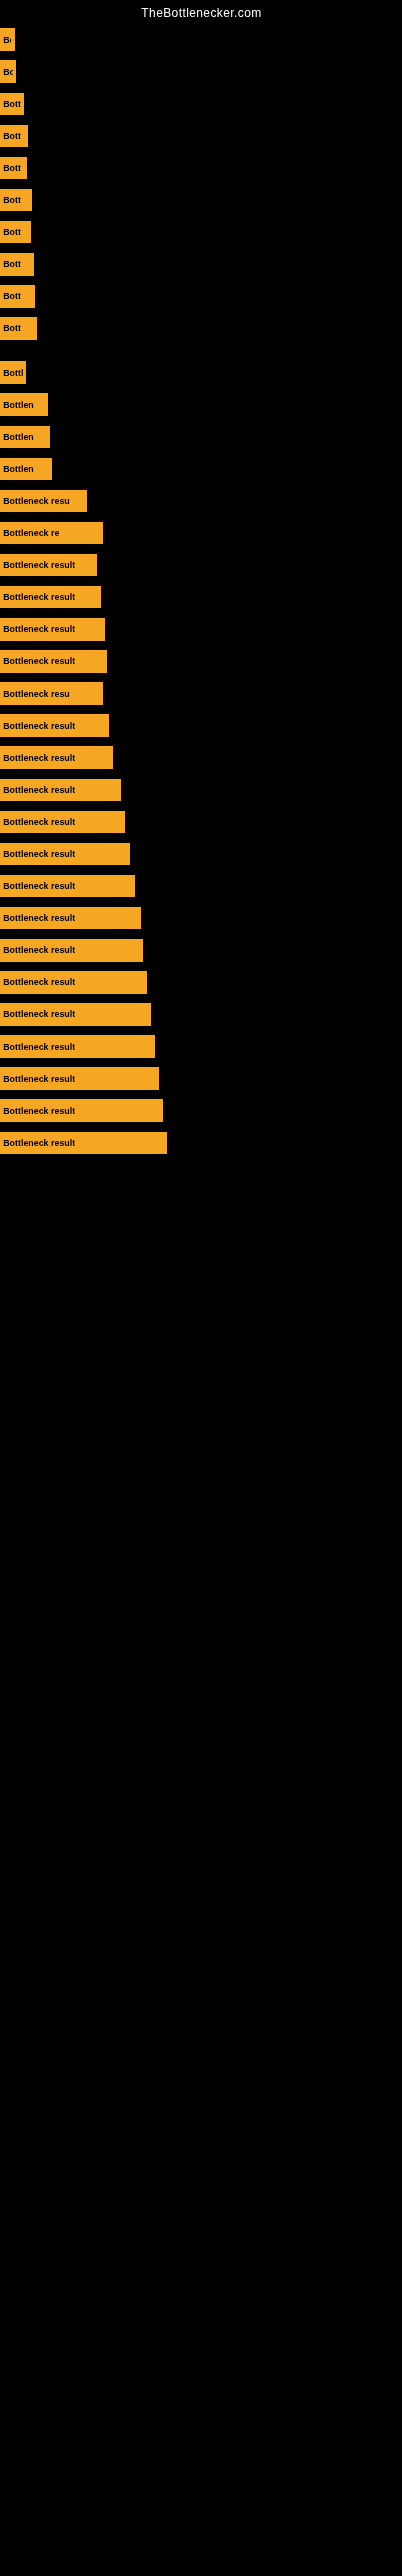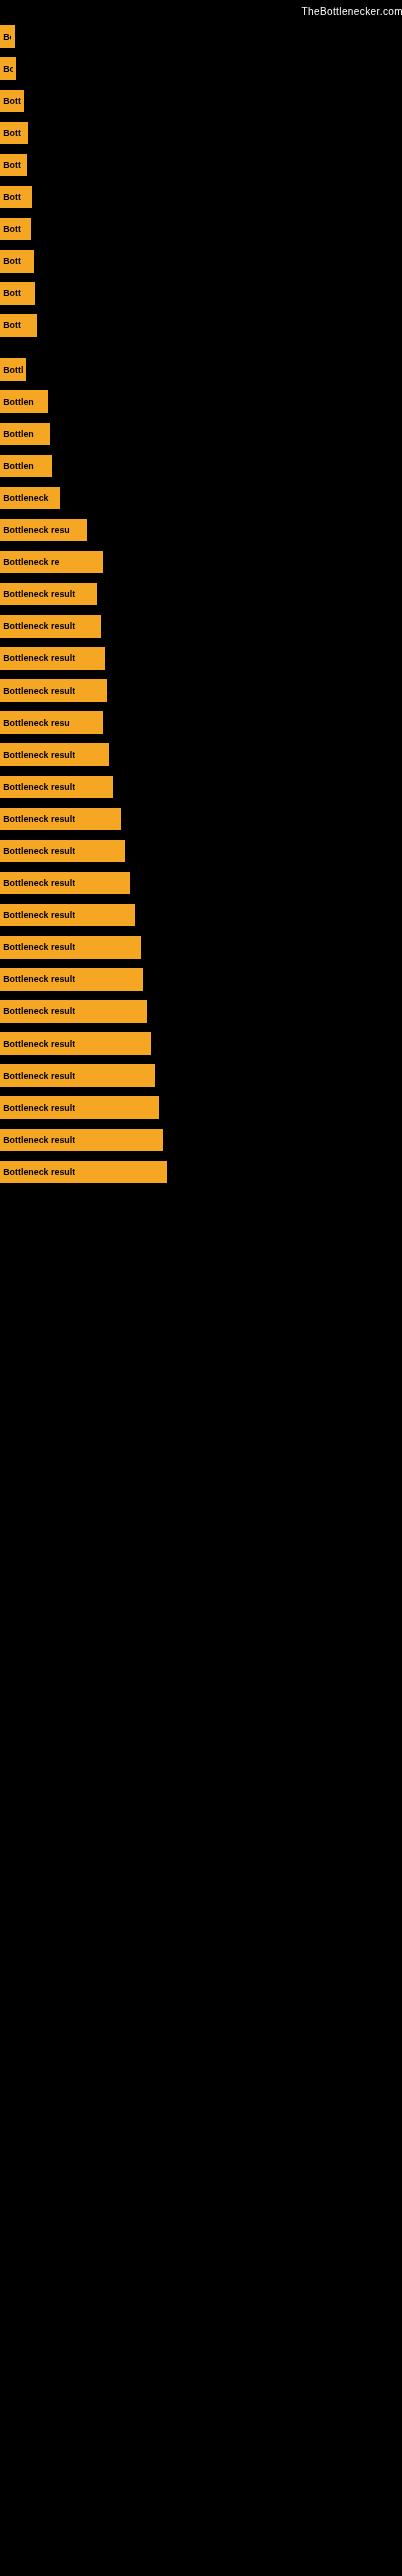--- a/index.html
+++ b/index.html
@@ -9,22 +9,22 @@
     }
     body {
       background-color: #000;
       width: 403px;
       min-height: 2576px;
       font-family: Arial, sans-serif;
       position: relative;
     }
     .site-title {
       color: #fff;
-      font-size: 10px;
-      text-align: right;
+      font-size: 12px;
+      text-align: center;
       padding: 6.4px 0 3.2px 0;
       letter-spacing: 0.4px;
     }
     .bar-container {
       display: flex;
       align-items: center;
       margin-bottom: 0px;
       padding: 4.8px 0 4.8px 0;
     }
     .bar {
@@ -114,25 +114,20 @@
       <div class="bar" style="width: 50px;">
         <span class="bar-label">Bottlen</span>
       </div>
     </div>
     <div class="bar-container">
       <div class="bar" style="width: 52px;">
         <span class="bar-label">Bottlen</span>
       </div>
     </div>
     <div class="bar-container">
-      <div class="bar" style="width: 60px;">
-        <span class="bar-label">Bottleneck</span>
-      </div>
-    </div>
-    <div class="bar-container">
       <div class="bar" style="width: 87px;">
         <span class="bar-label">Bottleneck resu</span>
       </div>
     </div>
     <div class="bar-container">
       <div class="bar" style="width: 103px;">
         <span class="bar-label">Bottleneck re</span>
       </div>
     </div>
     <div class="bar-container">

